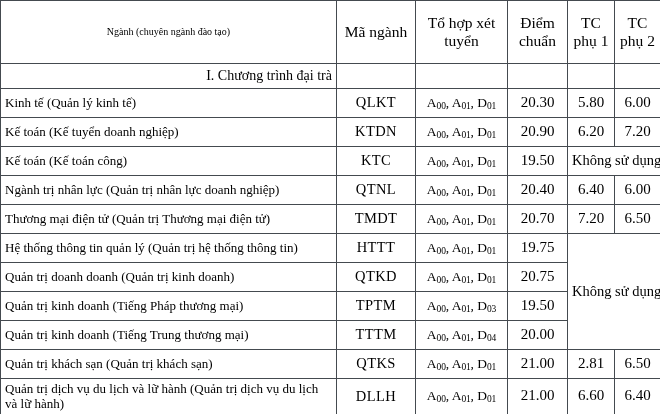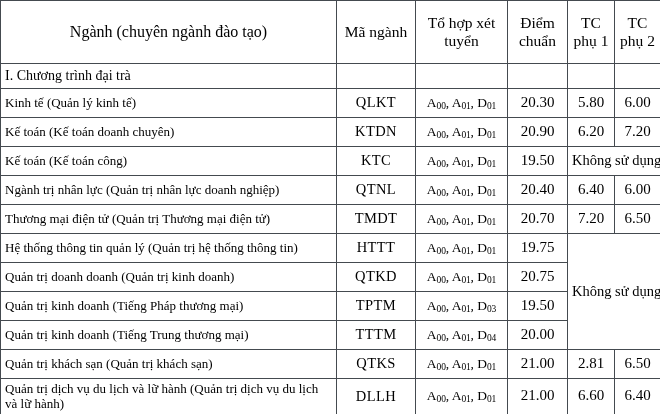--- a/index.html
+++ b/index.html
@@ -39,27 +39,28 @@
 
   thead td {
     text-align: center;
     font-weight: bold;
     font-size: 15.5px;
     height: 58px;
     line-height: 1.16;
     border-width: 2px 1px;
     border-color: #3b4045;
   }
-  thead td.h-major { font-size: 16px; margin-left: 40px; }
+  thead td.h-major { font-size: 10px; margin-left: 40px; }
 
   td.section {
     font-weight: bold;
     font-size: 14px;
     padding-left: 26px;
     height: 20px;
+    text-align: right;
   }
   td.section-blank { }
 
   td.major {
     text-align: left;
     font-size: 13px;
     padding-left: 5px;
     height: 24px;
   }
   td.major.two-line { line-height: 1.25; }
@@ -132,21 +133,21 @@
       </tr>
       <tr>
         <td class="major">Kinh tế (Quản lý kinh tế)</td>
         <td class="code">QLKT</td>
         <td class="combo">A<sub>00</sub>, A<sub>01</sub>, D<sub>01</sub></td>
         <td class="score">20.30</td>
         <td class="tc">5.80</td>
         <td class="tc">6.00</td>
       </tr>
       <tr>
-        <td class="major">Kế toán (Kế toán doanh chuyên)</td>
+        <td class="major">Kế toán (Kế tuyển doanh nghiệp)</td>
         <td class="code">KTDN</td>
         <td class="combo">A<sub>00</sub>, A<sub>01</sub>, D<sub>01</sub></td>
         <td class="score">20.90</td>
         <td class="tc">6.20</td>
         <td class="tc">7.20</td>
       </tr>
       <tr>
         <td class="major">Kế toán (Kế toán công)</td>
         <td class="code">KTC</td>
         <td class="combo">A<sub>00</sub>, A<sub>01</sub>, D<sub>01</sub></td>

